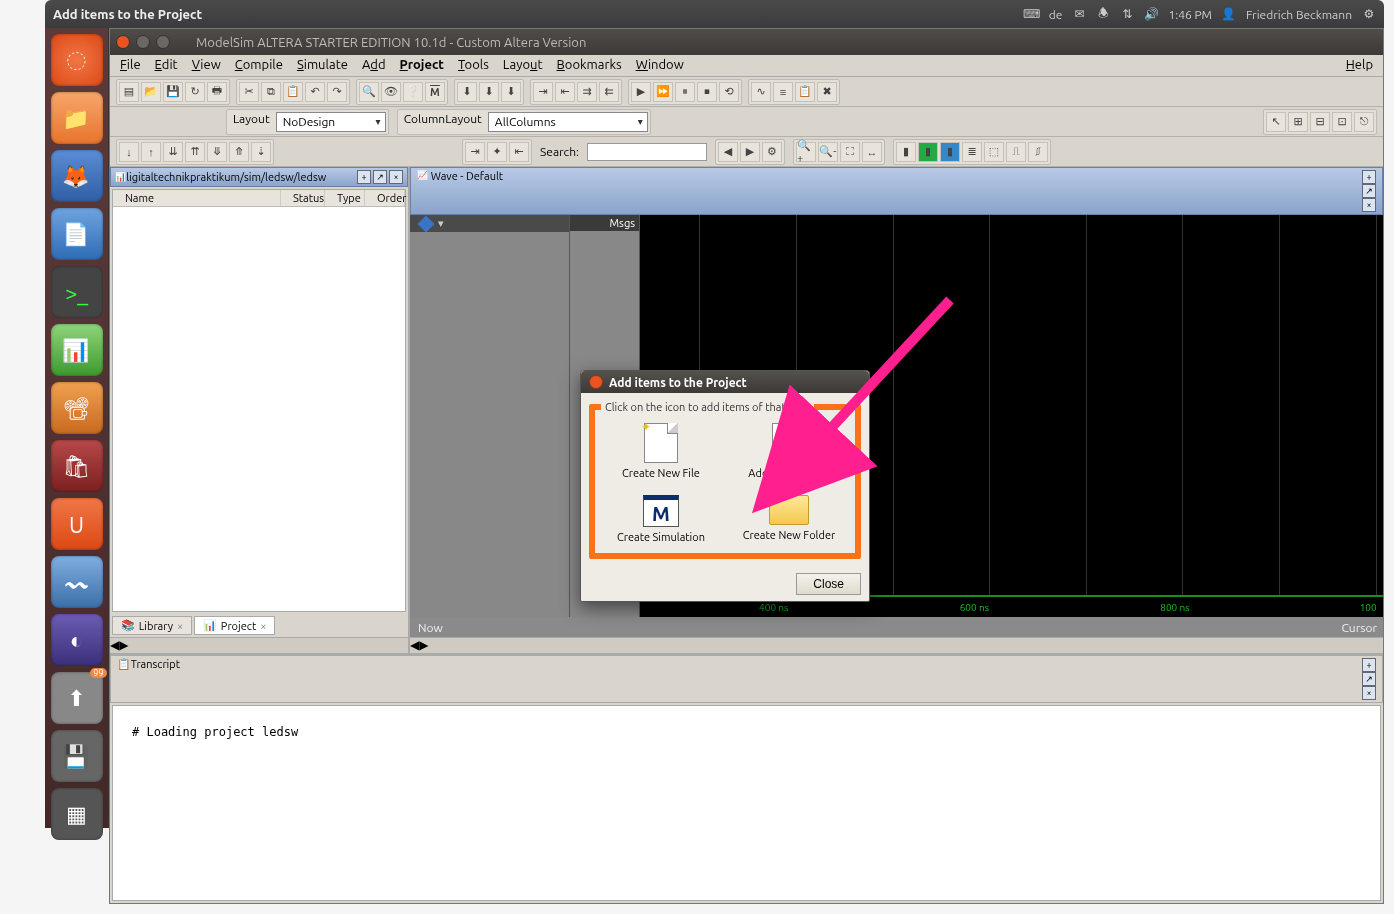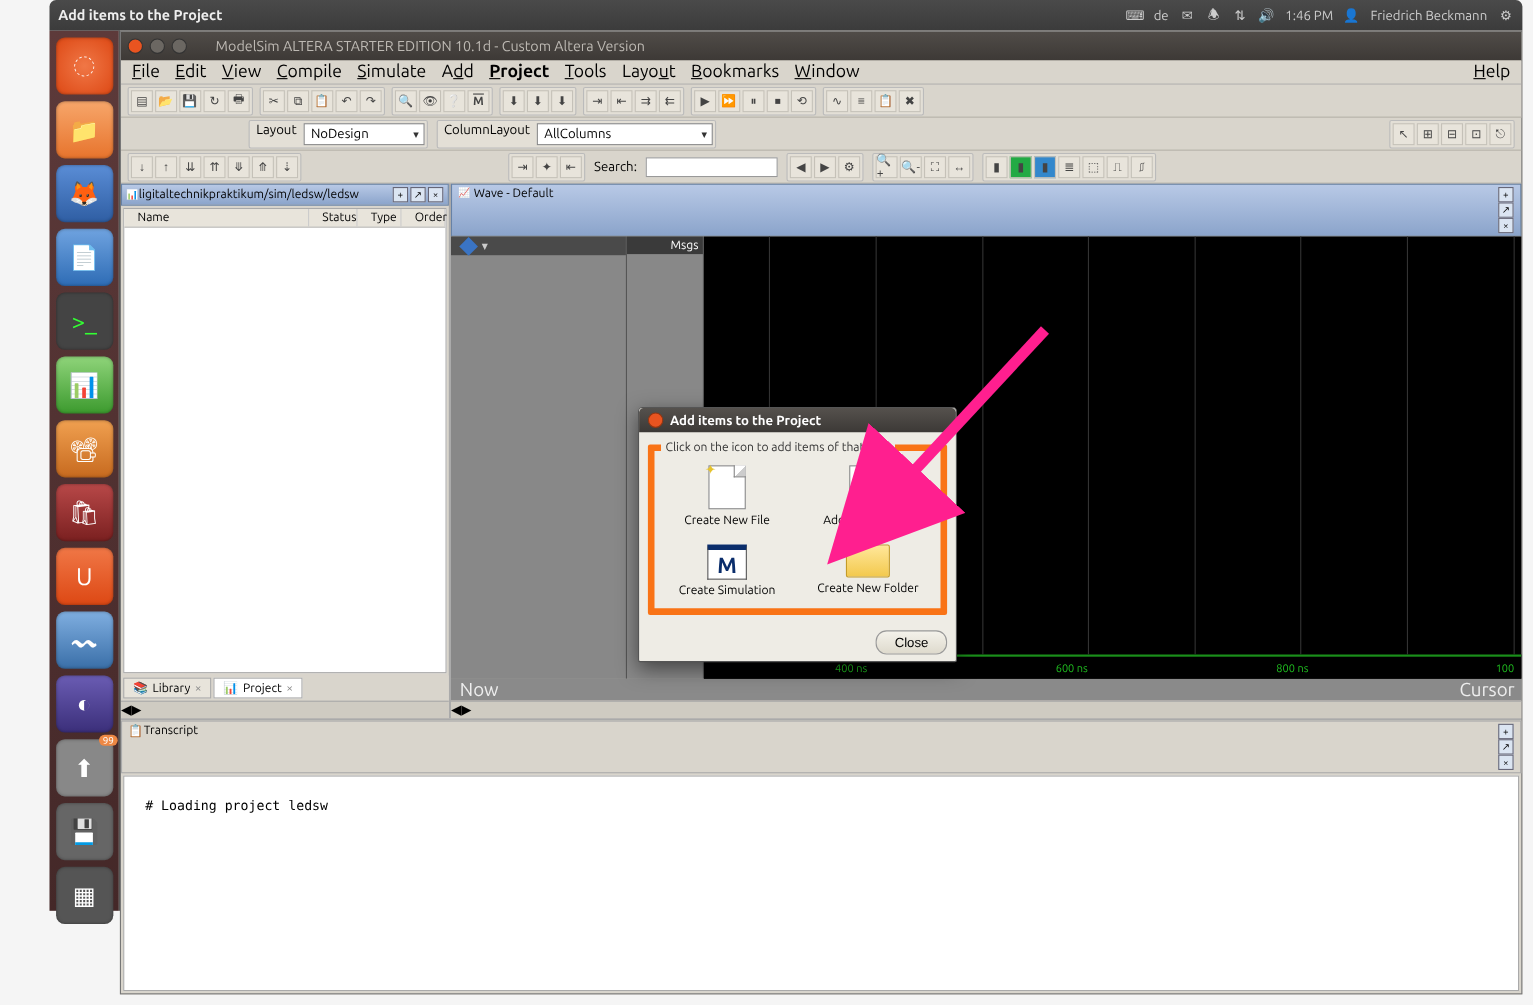--- a/index.html
+++ b/index.html
@@ -9,21 +9,21 @@
 .topbar .tray { margin-left:auto; display:flex; gap:10px; align-items:center; color:#ccc; font-size:12px;}
 .tray-icon { width:14px; height:14px; display:inline-flex; align-items:center; justify-content:center; }
 .launcher { position:absolute; top:28px; left:45px; width:64px; height:800px; background: linear-gradient(#5d3a3a,#442828); border-right:1px solid #333;}
 .launcher-item { width:52px; height:52px; margin:6px auto; border-radius:8px; background: rgba(255,255,255,0.1); display:flex; align-items:center; justify-content:center; color:#fff; font-size:22px; box-shadow: inset 0 0 3px rgba(0,0,0,0.4); }
 .ubuntu-item { background: radial-gradient(#f07746,#dd4814); }
 .app-window { position:absolute; top:28px; left:109px; right:10px; bottom:10px; background:#d9d5cc; border:1px solid #777; display:flex; flex-direction:column;}
 .app-titlebar { height:26px; background: linear-gradient(#504c48,#3d3936); color:#ccc; display:flex; align-items:center; padding:0 6px; font-size:13px; gap:6px;}
 .win-btn { width:14px; height:14px; border-radius:50%; background:#6b6762; border:1px solid #333; }
 .win-btn.close { background:#e95420; }
 .app-titlebar .app-title { margin-left:20px; color:#bdb9b3;}
-.menubar { height:22px; background:#d9d5cc; border-bottom:1px solid #aaa; display:flex; align-items:flex-end; padding:0 4px; gap:2px; font-size:16px;}
+.menubar { height:22px; background:#d9d5cc; border-bottom:1px solid #aaa; display:flex; align-items:flex-start; padding:0 4px; gap:2px; font-size:13px;}
 .menu-item { padding:2px 6px; }
 .menu-item u { text-decoration: underline; }
 .menu-item.help { margin-left:auto; }
 .toolbar-row { height:30px; background:#d9d5cc; border-bottom:1px solid #b5b1a8; display:flex; align-items:center; padding:2px 6px; gap:6px; }
 .toolbar-group { display:flex; gap:2px; border:1px solid #bbb; padding:2px; background:#e3dfd6; border-radius:2px; }
 .tool-btn { width:20px; height:20px; background:#e8e4db; border:1px solid #c5c1b8; display:flex; align-items:center; justify-content:center; font-size:11px; color:#444; }
 .layout-row { height:30px; display:flex; align-items:center; gap:8px; padding:2px 6px; border-bottom:1px solid #b5b1a8; }
 .layout-row .lbl { font-size:12px; padding:0 4px; }
 .ms-select { background:#fff; border:1px solid #888; height:20px; padding:0 18px 0 6px; font-size:12px; position:relative; display:inline-flex; align-items:center; min-width:110px; }
 .ms-select::after { content:"▾"; position:absolute; right:4px; font-size:10px; color:#333;}
@@ -45,21 +45,21 @@
 .wave-area { flex:1; display:flex; background:#888; min-height:0;}
 .wave-sidebar { width:160px; background:#888; border-right:1px solid #555;}
 .wave-sidebar-head { background:#4a4a4a; color:#ccc; font-size:11px; padding:2px 4px; display:flex; align-items:center;}
 .wave-sidebar-head .diamond { width:12px; height:12px; background:#3a74c4; transform:rotate(45deg); margin:0 6px;}
 .wave-msgs { width:70px; background:#888; border-right:1px solid #555; }
 .wave-msgs-head { background:#3a3a3a; color:#fff; font-size:11px; text-align:right; padding:2px 4px;}
 .wave-canvas { flex:1; background:#000; position:relative; }
 .wave-grid-line { position:absolute; top:0; bottom:22px; width:1px; background:#333; }
 .wave-ruler { position:absolute; bottom:0; left:0; right:0; height:22px; background:#000; border-top:2px solid #1a8f1a; color:#1fbf1f; font-size:10px;}
 .wave-tick { position:absolute; bottom:4px; transform:translateX(-50%); }
-.wave-footer { height:20px; background:#8a8a8a; display:flex; align-items:center; color:#eee; font-size:17px; }
+.wave-footer { height:20px; background:#8a8a8a; display:flex; align-items:center; color:#eee; font-size:12px; }
 .wave-footer .cursor-lbl { margin-left:auto; padding-right:6px; }
 .scroll-stub { height:16px; background:#cfcbc2; border-top:1px solid #aaa;}
 .transcript { height:250px; border-top:2px solid #aaa; display:flex; flex-direction:column;}
 .transcript-title { background:#d9d5cc; font-size:11px; padding:2px 6px; display:flex; border:1px solid #aaa;}
 .transcript-body { flex:1; background:#fff; border:1px solid #aaa; margin:2px; padding:19px; font-family: monospace; font-size:12px;}
 .statusbar { height:20px; background:#d9d5cc; border-top:1px solid #aaa; display:flex; font-size:11px;}
 .status-cell { border-left:1px solid #aaa; padding:2px 8px; }
 .status-cell:first-child { border-left:none; flex:0 0 380px; }
 .dialog { position:absolute; left:580px; top:370px; width:290px; background:#eeece5; border:1px solid #555; box-shadow:0 6px 18px rgba(0,0,0,0.5); z-index:100; border-radius:4px 4px 2px 2px;}
 .dialog-title { background:linear-gradient(#55514d,#3c3936); color:#fff; padding:4px 8px; font-size:12px; font-weight:bold; border-radius:4px 4px 0 0; display:flex; align-items:center; gap:6px;}
@@ -68,21 +68,21 @@
 .dialog-fieldset { border:6px solid #f97316; border-radius:2px; padding:6px;}
 .dialog-legend { font-size:11px; color:#333; padding:0 4px;}
 .icon-grid { display:grid; grid-template-columns:1fr 1fr; gap:8px; }
 .icon-cell { display:flex; flex-direction:column; align-items:center; gap:4px; padding:4px; font-size:11px; text-align:center;}
 .file-icon { width:34px; height:40px; background:#fff; border:1px solid #888; position:relative;}
 .file-icon::after { content:""; position:absolute; top:-1px; right:-1px; width:10px; height:10px; background:linear-gradient(135deg,#fff 50%,#ccc 50%); border-left:1px solid #888; border-bottom:1px solid #888;}
 .folder-icon { width:40px; height:30px; background:linear-gradient(#ffe79a,#f3c94e); border:1px solid #c49b28; border-radius:2px; position:relative;}
 .folder-icon::before { content:""; position:absolute; top:-6px; left:2px; width:16px; height:6px; background:#f3c94e; border:1px solid #c49b28; border-bottom:none; border-radius:2px 2px 0 0;}
 .sim-icon { width:36px; height:32px; background:#fff; border:1px solid #555; display:flex; align-items:center; justify-content:center; font-weight:bold; font-size:20px; color:#0a2d6b; border-top:5px solid #0a2d6b;}
 .dialog-footer { display:flex; justify-content:flex-end; padding:6px 8px;}
-.dlg-btn { background:linear-gradient(#f4f2eb,#dedacd); border:1px solid #999; padding:3px 16px; font-size:12px; border-radius:10px;}
+.dlg-btn { background:linear-gradient(#f4f2eb,#dedacd); border:1px solid #999; padding:3px 16px; font-size:12px; border-radius:0;}
 .arrow { position:absolute; z-index:101; left:790px; top:290px; pointer-events:none;}
 .arrow svg { overflow:visible; }
 .sparkle { position:absolute; top:-4px; left:-4px; color:#e6c32e; font-size:12px;}
 </style>
 </head>
 <body>
 
 <div class="topbar">
   <span class="title">Add items to the Project</span>
   <div class="tray">

